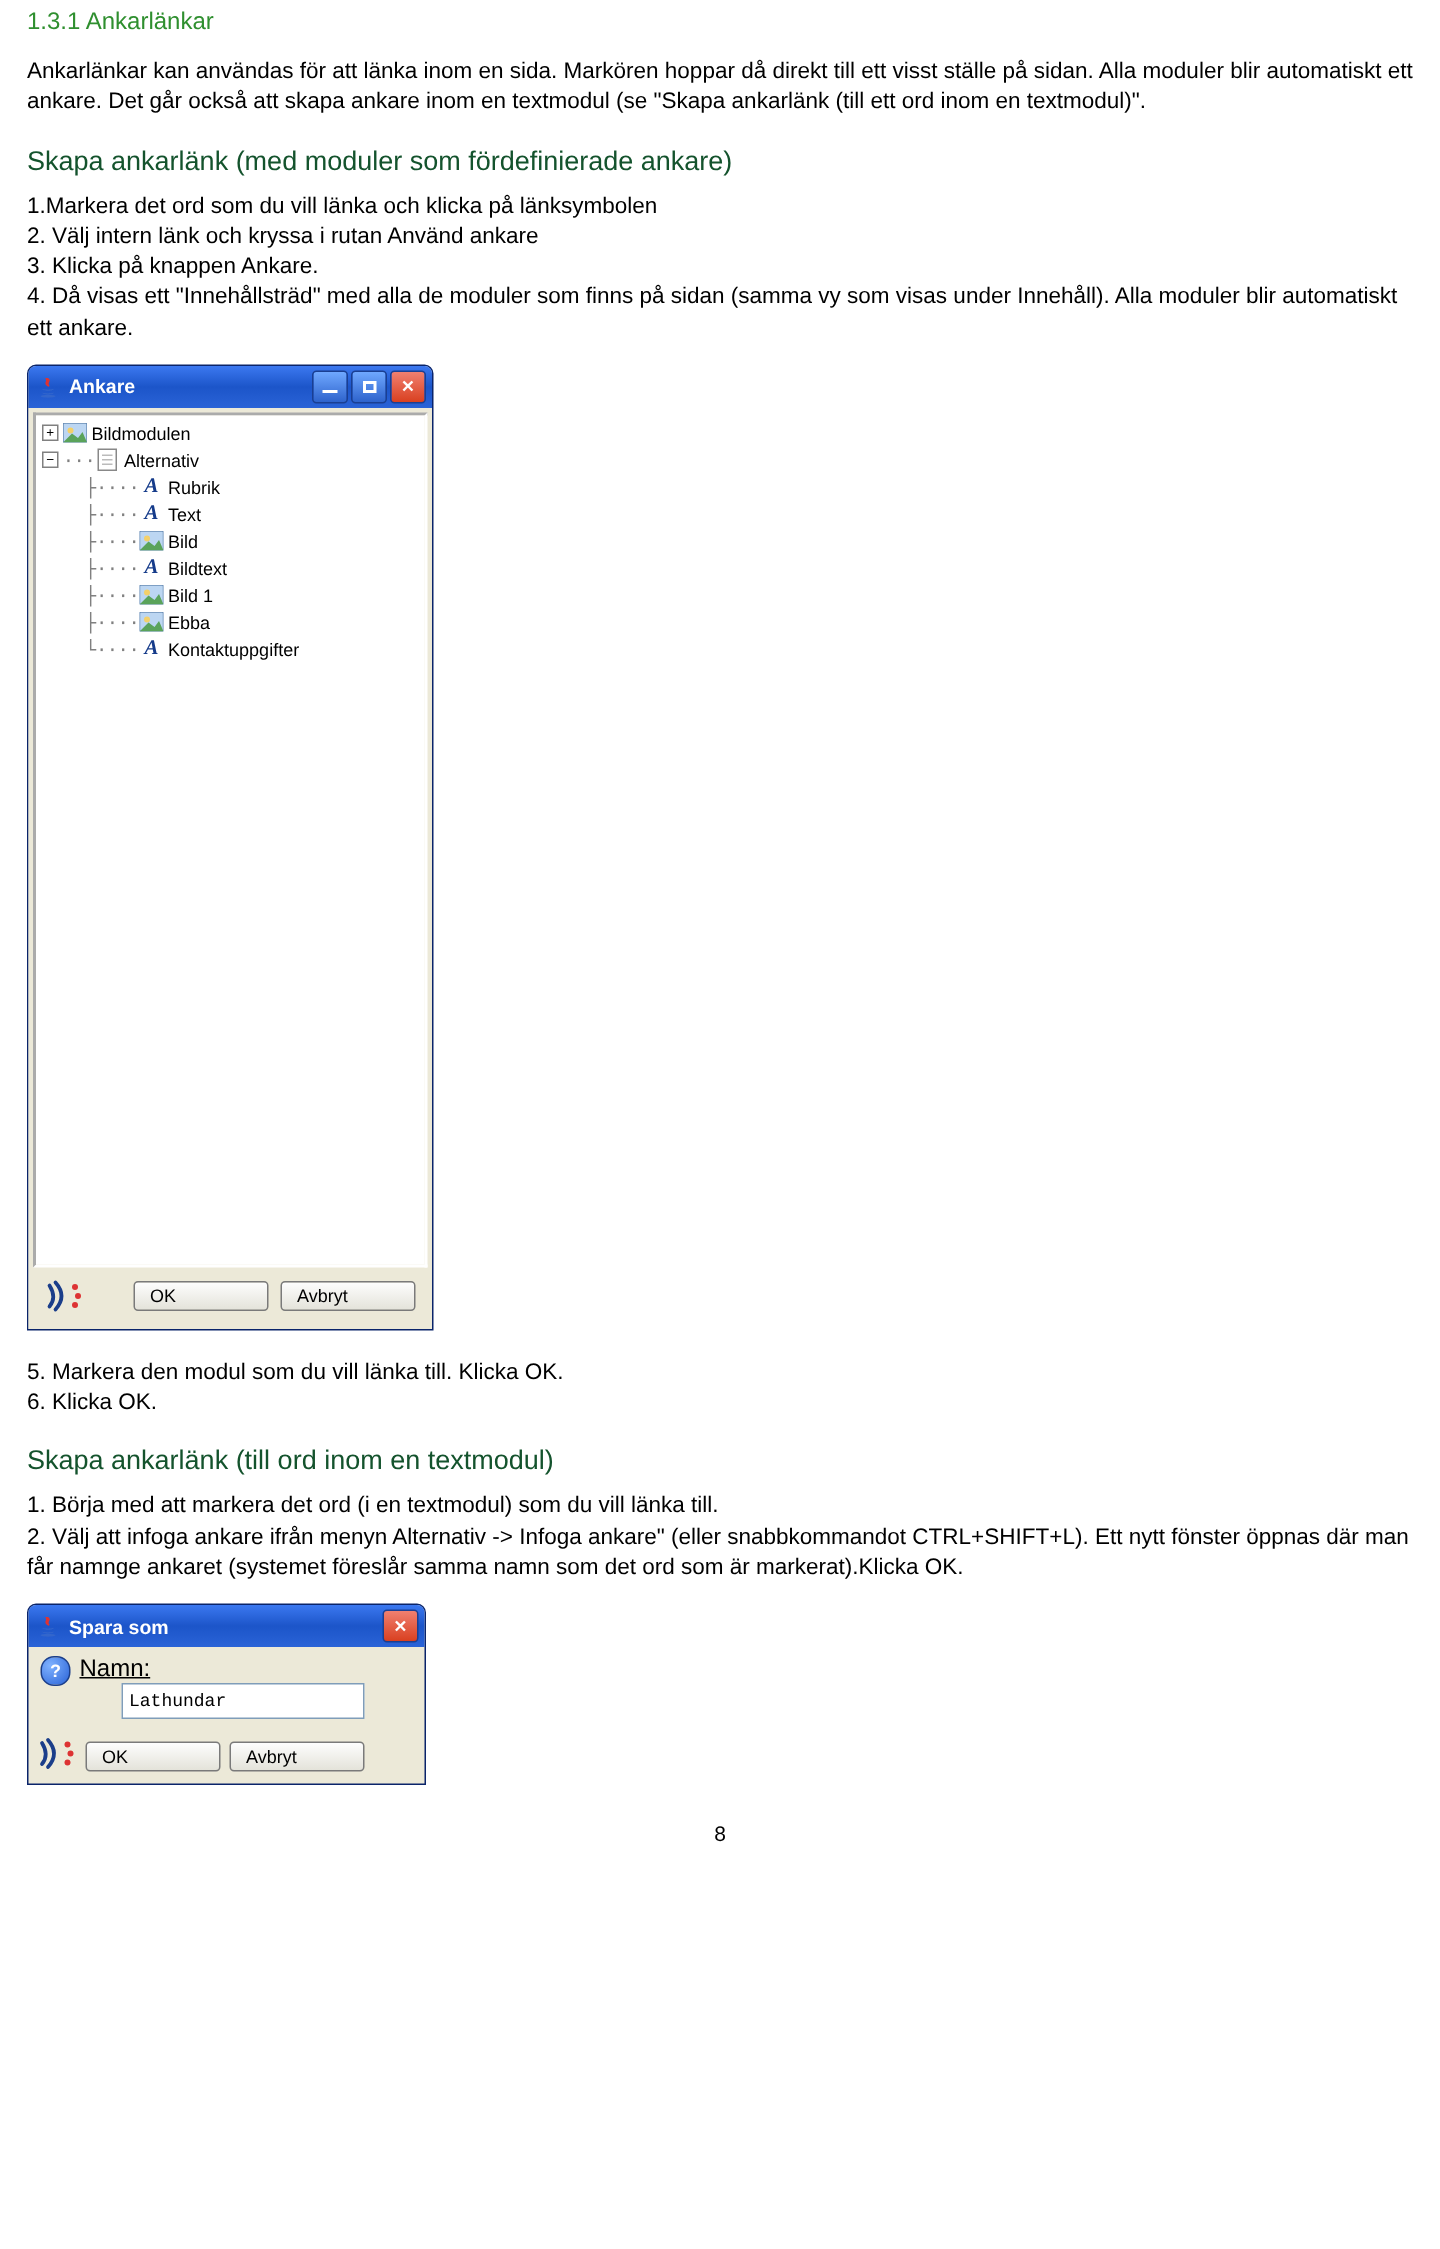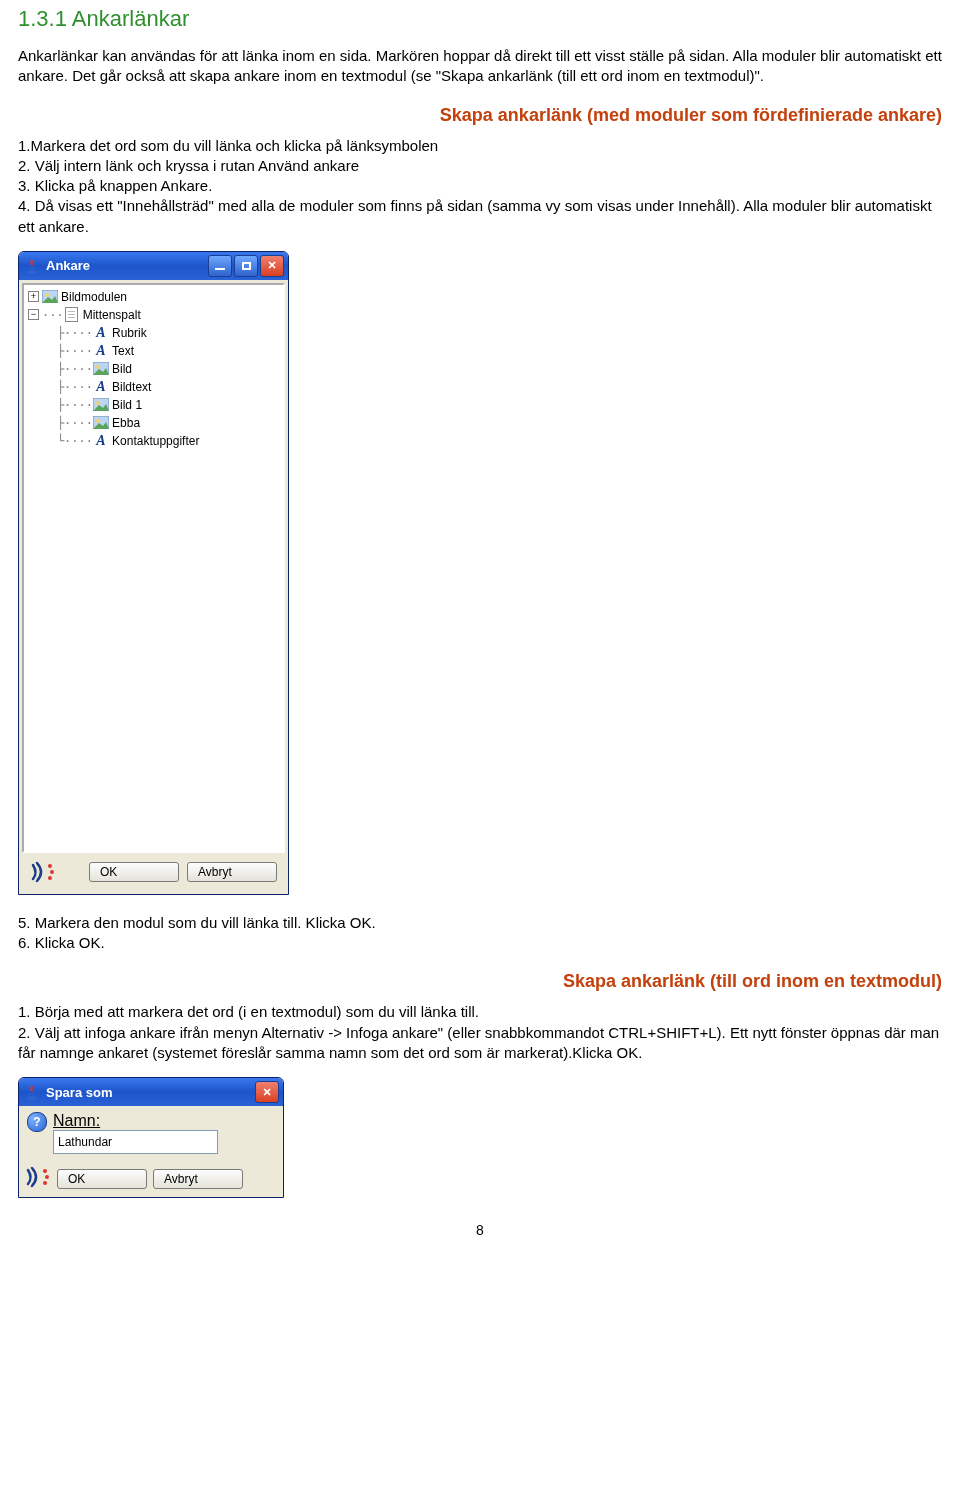--- a/index.html
+++ b/index.html
@@ -12,30 +12,29 @@
     width: 960px;
   }
   .page {
     padding: 6px 18px 20px 18px;
     box-sizing: border-box;
   }
   h2.section-num {
     color: #2f8f2f;
     font-family: Verdana, Tahoma, sans-serif;
     font-weight: 400;
-    font-size: 22px;
+    font-size: 16px;
     margin: 0 0 14px 0;
   }
   h3.subhead {
-    color: #c2410c;
+    color: #14532d;
     font-family: Verdana, Tahoma, sans-serif;
-    font-weight: 700;
+    font-weight: 400;
     font-size: 18px;
     margin: 18px 0 10px 0;
-    text-align: right;
   }
   p.body {
     margin: 0 0 12px 0;
     line-height: 1.35;
     font-family: Liberation Sans, sans-serif;
   }
   .list-block {
     margin: 0 0 14px 0;
     line-height: 1.35;
     font-family: Tahoma, Verdana, sans-serif;
@@ -186,21 +185,21 @@
     box-shadow: 0 3px 0 #bbb, 0 6px 0 #bbb;
   }
 
   
   .sv-body { padding: 6px 6px 4px 8px; }
   .sv-row { display:flex; align-items:center; gap:6px; margin-bottom:6px; }
   .sv-row.top { align-items:flex-start; }
   .sv-label { font-size:16px;text-decoration:underline; }
   .sv-input {
     flex:1; border:1px solid #7f9db9; background:#fff; padding:2px 4px;
-    font-size:12px; font-family:Liberation Sans, sans-serif; height:18px; box-sizing:content-box;
+    font-size:12px; font-family:Liberation Mono, monospace; height:18px; box-sizing:content-box;margin-left:28px;
   }
   .sv-help {
     width:18px;height:18px;border-radius:9px;
     background:radial-gradient(circle at 30% 30%, #7fb2ff, #2a63d7);
     color:#fff; font-weight:bold; font-size:12px;
     display:inline-flex;align-items:center;justify-content:center;
     border:1px solid #1c3f8a;
   }
   .sv-bottom { display:flex; align-items:center; gap:6px; padding: 2px 6px 6px 6px;}
 
@@ -264,21 +263,21 @@
             </span>
             <span class="label">Bildmodulen</span>
           </div>
 
           <div class="tree-row">
             <span class="toggle">−</span>
             <span class="conn">···</span>
             <span class="node-icon">
                 <span class="ic-page"></span>
               </span>
-            <span class="label">Mittenspalt</span>
+            <span class="label">Alternativ</span>
           </div>
 
           <div class="tree-row">
             <span class="conn">&nbsp;&nbsp;&nbsp;&nbsp;├····</span>
             <span class="node-icon ic-A">A</span>
             <span class="label">Rubrik</span>
           </div>
 
           <div class="tree-row">
             <span class="conn">&nbsp;&nbsp;&nbsp;&nbsp;├····</span>

